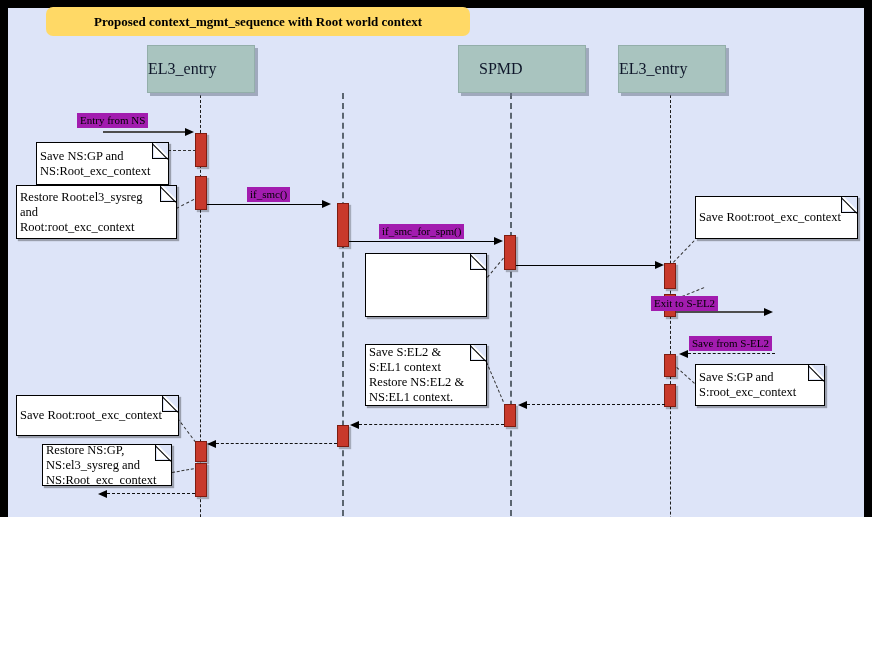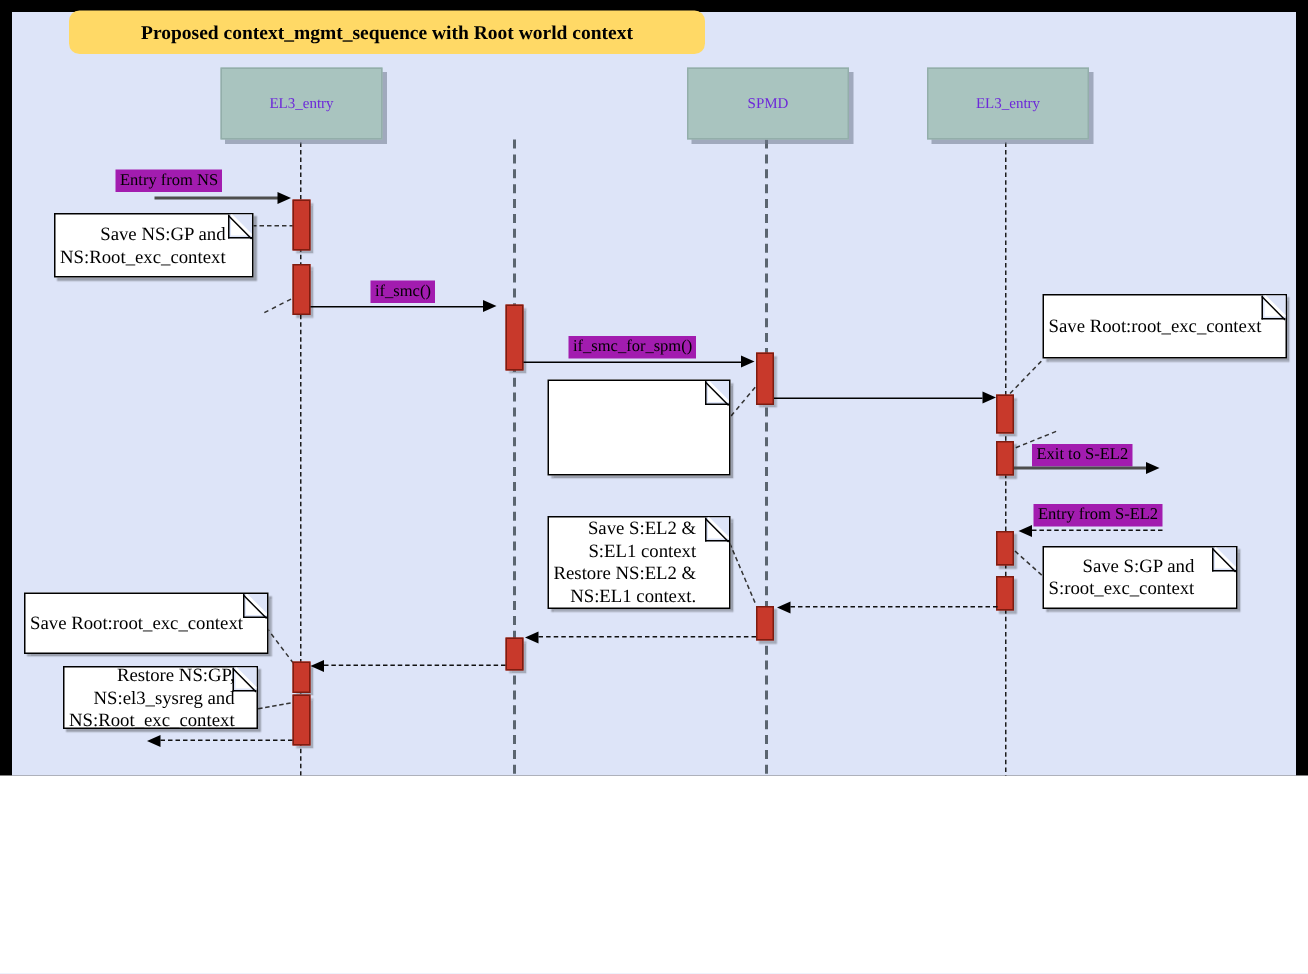--- a/index.html
+++ b/index.html
@@ -4,40 +4,40 @@
 <style>
   html,body{margin:0;padding:0;}
   .frame{position:relative;width:872px;height:517px;background:var(--frame,#000);
          font-family:Liberation Serif, serif;overflow:hidden;}
   .canvas{position:absolute;left:8px;top:8px;width:856px;height:627px;background:var(--canvas_bg,#dde4f8);}
   .title{position:absolute;left:46px;top:7px;width:424px;height:29px;border-radius:7px;
          background:var(--title_bg,#ffd966);color:#000;font-weight:bold;font-size:13px;
          line-height:29px;text-align:center;}
   .actor{position:absolute;top:45px;height:46px;background:var(--actor_fill,#a9c4bf);
          border:1px solid var(--actor_border,#93aeaa);box-shadow:3px 3px 0 rgba(110,120,140,.55);
-         display:flex;align-items:center;justify-content:center;font-size:10px;color:#6d28d9;}
+         display:flex;align-items:center;justify-content:flex-start;font-size:16px;color:#0f172a;}
   .lifeline{position:absolute;width:0;}
   .ll-black{border-left:1px dashed #1c1c1c;}
   .ll-gray{border-left:2px dashed var(--lifeline_gray,#5b6570);}
   .bar{position:absolute;width:10px;background:var(--activation_fill,#c8392b);
        border:1px solid var(--activation_border,#7e1c10);box-shadow:2px 2px 1px rgba(0,0,0,.25);}
   .mline{position:absolute;height:0;border-top:1px solid #000;}
   .mline.gray{border-top:2px solid #4d4d4d;}
   .mline.dash{border-top:1.5px dashed #111;}
   .arr{position:absolute;width:0;height:0;}
   .arr.r{border-top:4px solid transparent;border-bottom:4px solid transparent;border-left:9px solid #000;}
   .arr.l{border-top:4px solid transparent;border-bottom:4px solid transparent;border-right:9px solid #000;}
   .arr.d{border-left:6px solid transparent;border-right:6px solid transparent;border-top:10px solid #000;}
   .mlabel{position:absolute;background:#a21caf;color:#000;font-size:11px;line-height:15px;
           padding:0 3px;white-space:nowrap;}
   .conn{position:absolute;height:0;border-top:1px dashed #333;transform-origin:0 0;}
   .note{position:absolute;background:var(--note_fill,#fff);border:1px solid #000;
         box-shadow:2px 2px 1px rgba(0,0,0,.3);display:flex;align-items:center;
         font-size:12.5px;line-height:15px;color:#000;overflow:hidden;}
-  .note-text{white-space:pre;padding:1px 3px;position:relative;z-index:1;text-align:right;}
+  .note-text{white-space:pre;padding:1px 3px;position:relative;z-index:1;}
   .note-corner{position:absolute;top:-1px;right:-1px;width:17px;height:17px;box-sizing:border-box;
                background:var(--canvas_bg,#dde4f8);border-left:1px solid #000;border-bottom:1px solid #000;}
   .note-flap{position:absolute;top:-1px;right:-1px;width:0;height:0;
              border-left:15px solid #fff;border-top:15px solid transparent;}
   .note-diag{position:absolute;top:8px;right:-3px;width:22px;height:0;border-top:1px solid #000;
              transform:rotate(45deg);}
 </style>
 </head>
 <body>
 
@@ -48,21 +48,21 @@
 
   <div class="lifeline ll-black" style="left:200px;top:95px;height:532px;"></div>
   <div class="lifeline ll-gray" style="left:342px;top:93px;height:542px;"></div>
   <div class="lifeline ll-gray" style="left:510px;top:93px;height:542px;"></div>
   <div class="lifeline ll-black" style="left:670px;top:95px;height:525px;"></div>
   <span class="arr d" style="left:664px;top:620px;"></span>
 
   <div class="actor" style="left:147px;width:106px;">
     <span>EL3_entry</span>
   </div>
-  <div class="actor" style="left:458px;width:106px;">
+  <div class="actor" style="left:458px;width:106px;padding-left:20px;">
     <span>SPMD</span>
   </div>
   <div class="actor" style="left:618px;width:106px;">
     <span>EL3_entry</span>
   </div>
 
   <div class="conn" style="left:168px;top:150px;width:28px;"></div>
   <div class="conn" style="left:176px;top:208px;width:20px;transform:rotate(-27deg);"></div>
   <div class="conn" style="left:487px;top:277px;width:25px;transform:rotate(-50deg);"></div>
   <div class="conn" style="left:673px;top:262px;width:30px;transform:rotate(-46deg);"></div>
@@ -71,20 +71,28 @@
   <div class="conn" style="left:487px;top:362px;width:43px;transform:rotate(67deg);"></div>
   <div class="conn" style="left:178px;top:418px;width:30px;transform:rotate(53deg);"></div>
   <div class="conn" style="left:172px;top:472px;width:22px;transform:rotate(-10deg);"></div>
 
   <div class="note" style="left:36px;top:142px;width:131px;height:41px;">
     <span class="note-corner"></span>
     <span class="note-flap"></span>
     <span class="note-diag"></span>
     <span class="note-text">Save NS:GP and
 NS:Root_exc_context</span>
+  </div>
+  <div class="note" style="left:16px;top:185px;width:159px;height:52px;">
+    <span class="note-corner"></span>
+    <span class="note-flap"></span>
+    <span class="note-diag"></span>
+    <span class="note-text">Restore Root:el3_sysreg
+and
+Root:root_exc_context</span>
   </div>
   <div class="note" style="left:365px;top:253px;width:120px;height:62px;">
     <span class="note-corner"></span>
     <span class="note-flap"></span>
     <span class="note-diag"></span>
   </div>
   <div class="note" style="left:695px;top:196px;width:161px;height:41px;">
     <span class="note-corner"></span>
     <span class="note-flap"></span>
     <span class="note-diag"></span>
@@ -142,25 +150,25 @@
   <div class="mline" style="left:207px;top:204px;width:115px;"></div>
   <span class="arr r" style="left:322px;top:200px;"></span>
 
   <div class="mlabel" style="left:379px;top:224px;">if_smc_for_spm()</div>
   <div class="mline" style="left:349px;top:241px;width:145px;"></div>
   <span class="arr r" style="left:494px;top:237px;"></span>
 
   <div class="mline" style="left:516px;top:265px;width:139px;"></div>
   <span class="arr r" style="left:655px;top:261px;"></span>
 
-  <div class="mlabel" style="left:688px;top:296px;">Exit to S-EL2</div>
+  <div class="mlabel" style="left:651px;top:296px;">Exit to S-EL2</div>
   <div class="mline gray" style="left:676px;top:311px;width:88px;"></div>
   <span class="arr r" style="left:764px;top:308px;"></span>
 
-  <div class="mlabel" style="left:689px;top:336px;">Entry from S-EL2</div>
+  <div class="mlabel" style="left:689px;top:336px;">Save from S-EL2</div>
   <div class="mline dash" style="left:688px;top:353px;width:87px;"></div>
   <span class="arr l" style="left:679px;top:350px;"></span>
 
   <div class="mline dash" style="left:527px;top:404px;width:138px;"></div>
   <span class="arr l" style="left:518px;top:401px;"></span>
 
   <div class="mline dash" style="left:359px;top:424px;width:145px;"></div>
   <span class="arr l" style="left:350px;top:421px;"></span>
 
   <div class="mline dash" style="left:216px;top:443px;width:121px;"></div>

